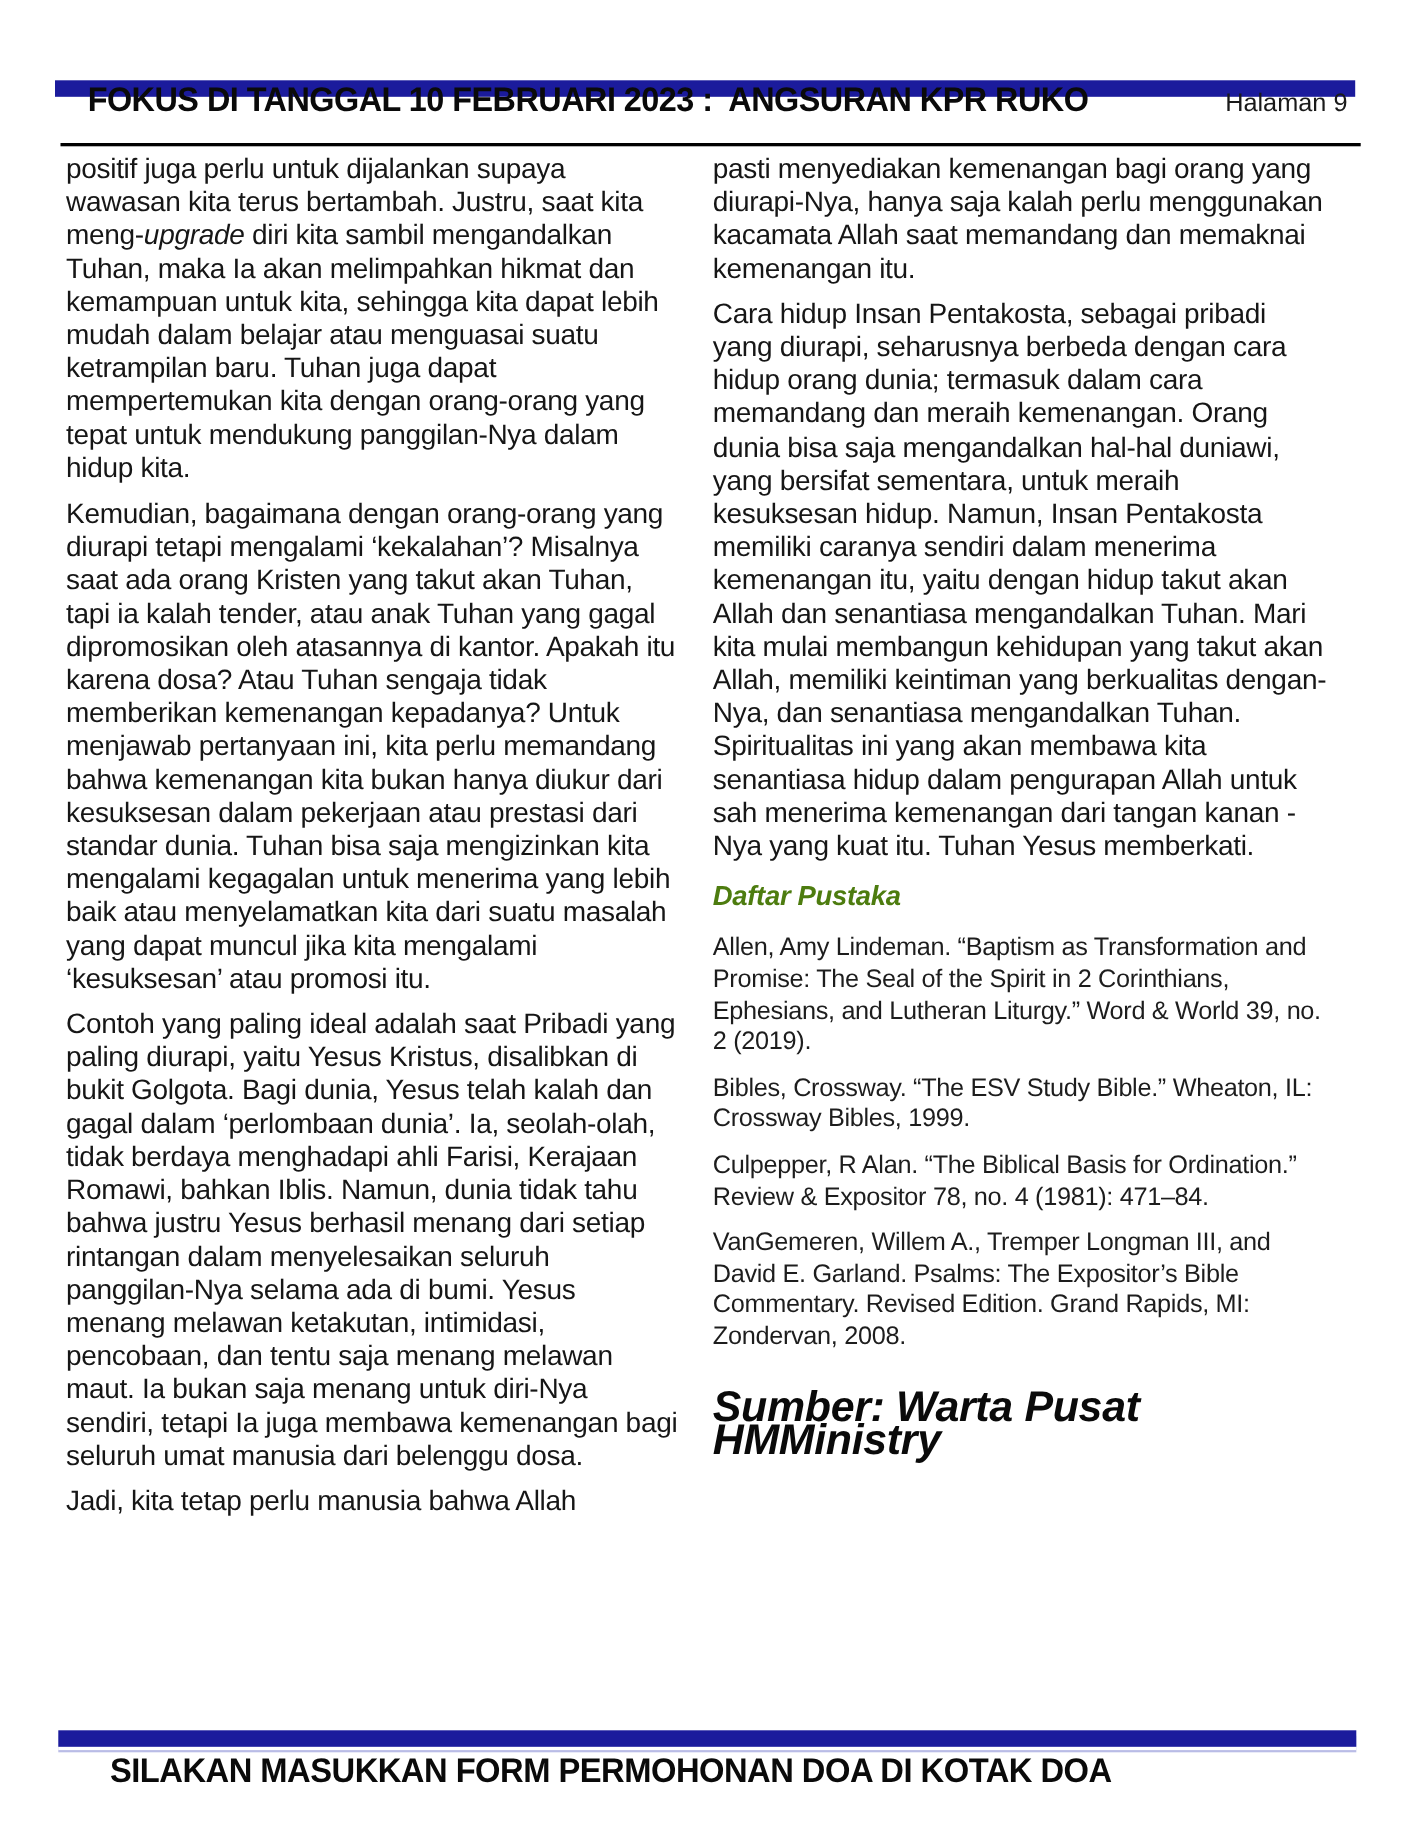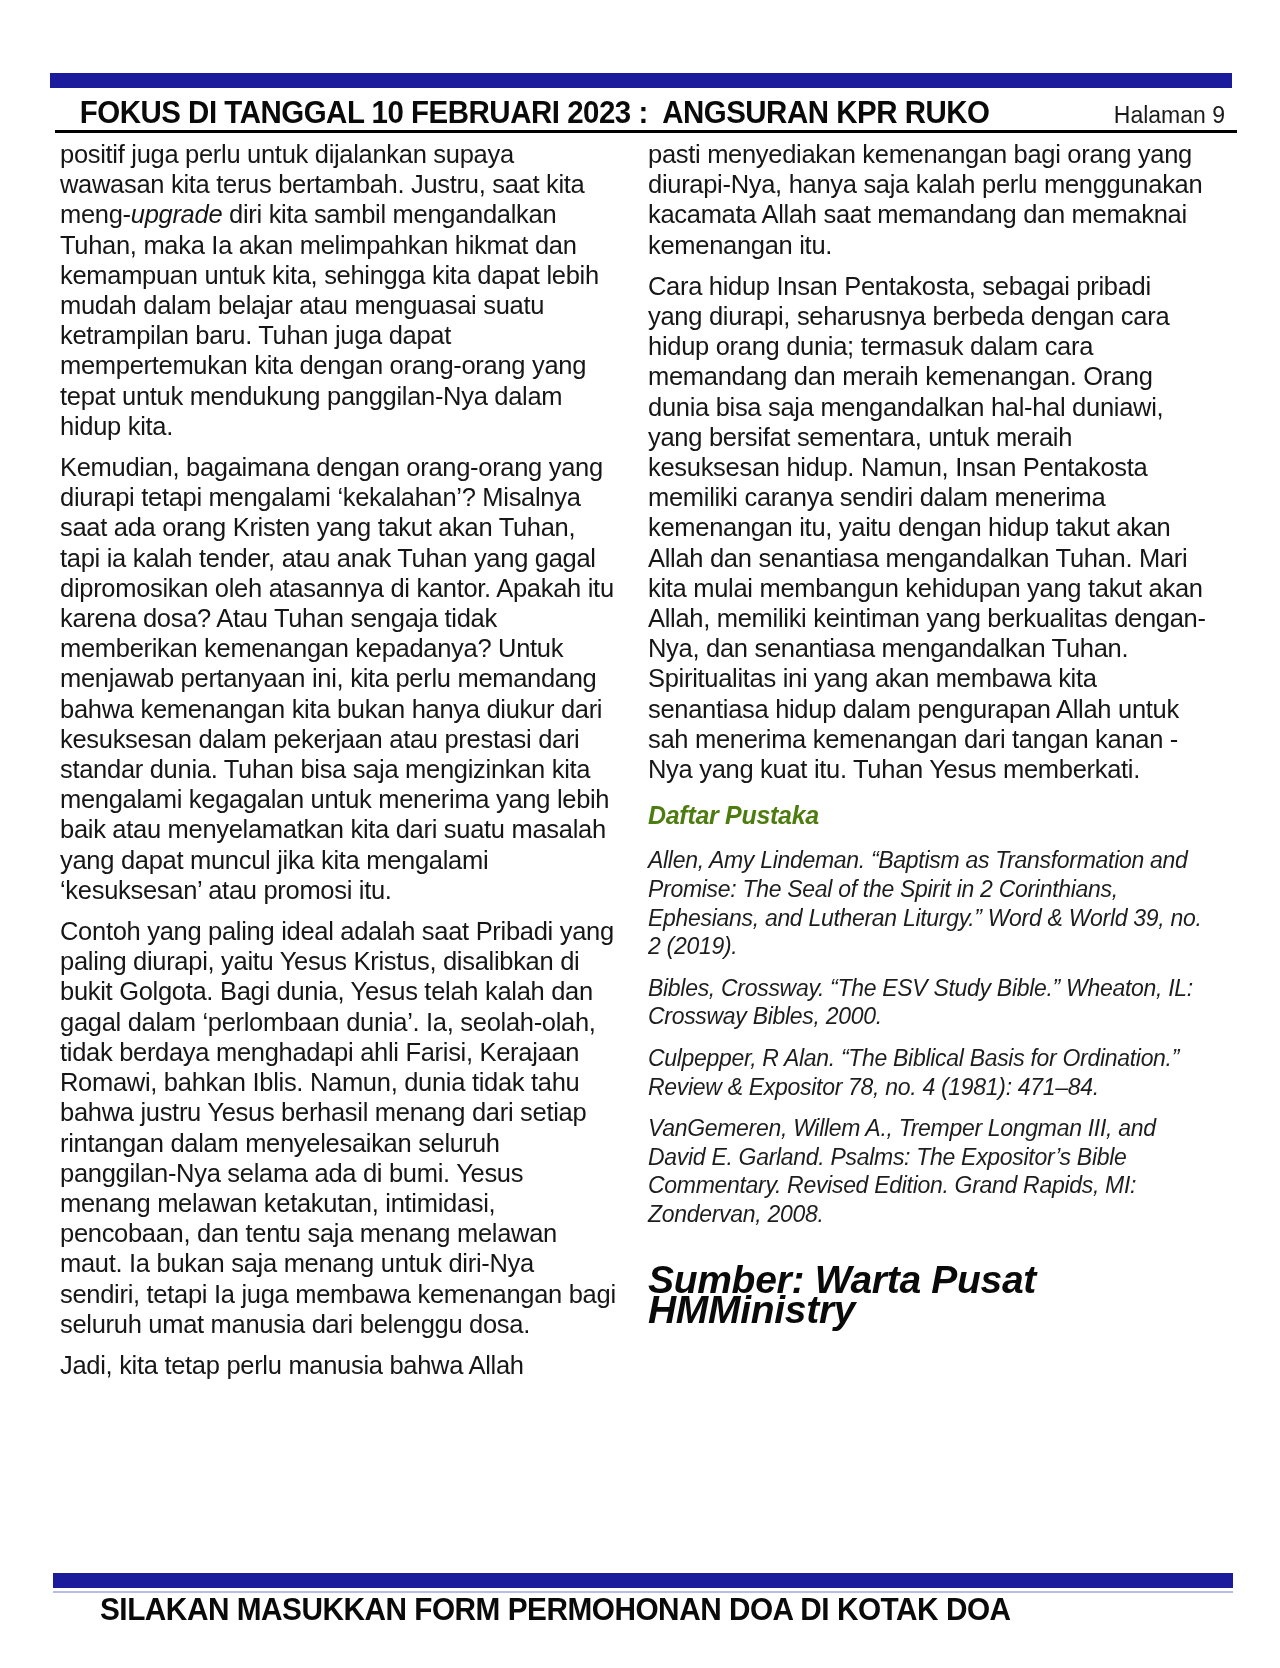--- a/index.html
+++ b/index.html
@@ -13,21 +13,21 @@
   }
   .accent-bar {
     position: absolute;
     background: #1b1b9c;
     height: 15px;
   }
   .topbar { left: 50px; top: 73px; width: 1182px; }
   .bottombar { left: 53px; top: 1573px; width: 1180px; box-shadow: 0 3px 0 #ffffff, 0 5px 0 #b9bce6; }
   .header-row {
     position: absolute;
-    left: 55px; top: 93px; width: 1180px;
+    left: 55px; top: 71px; width: 1180px;
     display: flex; align-items: baseline; justify-content: space-between;
   }
   .header-title {
     display: inline-block;
     font-weight: bold;
     font-size: 31px;
     line-height: 40px;
     padding-left: 26px;
     letter-spacing: -0.5px;
     transform: scaleX(0.95);
@@ -63,21 +63,20 @@
   .col p { margin: 0 0 11px 0; }
   .italic-term { font-style: italic; }
   .bib-heading {
     font-weight: bold;
     font-style: italic;
     font-size: 25px;
     margin: 16px 0 16px 0 !important;
     color: #4d7c0f;
   }
   .bib-entry {
-    font-style: italic;
     font-size: 23px;
     line-height: 28.6px;
     margin: 0 0 13px 0 !important;
     color: #1d1d1d;
   }
   .source-line {
     font-weight: bold;
     font-style: italic;
     font-size: 39px;
     letter-spacing: -0.3px;
@@ -117,21 +116,21 @@
       <p>Kemudian, bagaimana dengan orang-orang yang diurapi tetapi mengalami ‘kekalahan’? Misalnya saat ada orang Kristen yang takut akan Tuhan, tapi ia kalah tender, atau anak Tuhan yang gagal dipromosikan oleh atasannya di kantor. Apakah itu karena dosa? Atau Tuhan sengaja tidak memberikan kemenangan kepadanya? Untuk menjawab pertanyaan ini, kita perlu memandang bahwa kemenangan kita bukan hanya diukur dari kesuksesan dalam pekerjaan atau prestasi dari standar dunia. Tuhan bisa saja mengizinkan kita mengalami kegagalan untuk menerima yang lebih baik atau menyelamatkan kita dari suatu masalah yang dapat muncul jika kita mengalami ‘kesuksesan’ atau promosi itu.</p>
       <p>Contoh yang paling ideal adalah saat Pribadi yang paling diurapi, yaitu Yesus Kristus, disalibkan di bukit Golgota. Bagi dunia, Yesus telah kalah dan gagal dalam ‘perlombaan dunia’. Ia, seolah-olah, tidak berdaya menghadapi ahli Farisi, Kerajaan Romawi, bahkan Iblis. Namun, dunia tidak tahu bahwa justru Yesus berhasil menang dari setiap rintangan dalam menyelesaikan seluruh panggilan-Nya selama ada di bumi. Yesus menang melawan ketakutan, intimidasi, pencobaan, dan tentu saja menang melawan maut. Ia bukan saja menang untuk diri-Nya sendiri, tetapi Ia juga membawa kemenangan bagi seluruh umat manusia dari belenggu dosa.</p>
       <p>Jadi, kita tetap perlu manusia bahwa Allah</p>
     </div>
 
     <div class="col">
       <p>pasti menyediakan kemenangan bagi orang yang diurapi-Nya, hanya saja kalah perlu menggunakan kacamata Allah saat memandang dan memaknai kemenangan itu.</p>
       <p>Cara hidup Insan Pentakosta, sebagai pribadi yang diurapi, seharusnya berbeda dengan cara hidup orang dunia; termasuk dalam cara memandang dan meraih kemenangan. Orang dunia bisa saja mengandalkan hal-hal duniawi, yang bersifat sementara, untuk meraih kesuksesan hidup. Namun, Insan Pentakosta memiliki caranya sendiri dalam menerima kemenangan itu, yaitu dengan hidup takut akan Allah dan senantiasa mengandalkan Tuhan. Mari kita mulai membangun kehidupan yang takut akan Allah, memiliki keintiman yang berkualitas dengan-Nya, dan senantiasa mengandalkan Tuhan. Spiritualitas ini yang akan membawa kita senantiasa hidup dalam pengurapan Allah untuk sah menerima kemenangan dari tangan kanan -Nya yang kuat itu. Tuhan Yesus memberkati.</p>
       <p class="bib-heading">Daftar Pustaka</p>
       <p class="bib-entry">Allen, Amy Lindeman. “Baptism as Transformation and Promise: The Seal of the Spirit in 2 Corinthians, Ephesians, and Lutheran Liturgy.” Word &amp; World 39, no. 2 (2019).</p>
-      <p class="bib-entry">Bibles, Crossway. “The ESV Study Bible.” Wheaton, IL: Crossway Bibles, 2000.</p>
+      <p class="bib-entry">Bibles, Crossway. “The ESV Study Bible.” Wheaton, IL: Crossway Bibles, 1999.</p>
       <p class="bib-entry">Culpepper, R Alan. “The Biblical Basis for Ordination.” Review &amp; Expositor 78, no. 4 (1981): 471–84.</p>
       <p class="bib-entry">VanGemeren, Willem A., Tremper Longman III, and David E. Garland. Psalms: The Expositor’s Bible Commentary. Revised Edition. Grand Rapids, MI: Zondervan, 2008.</p>
       <p class="source-line">Sumber: Warta Pusat HMMinistry</p>
     </div>
 
   </div>
 
   <div class="accent-bar bottombar"></div>
 
   <div class="footer-text">SILAKAN MASUKKAN FORM PERMOHONAN DOA DI KOTAK DOA</div>

